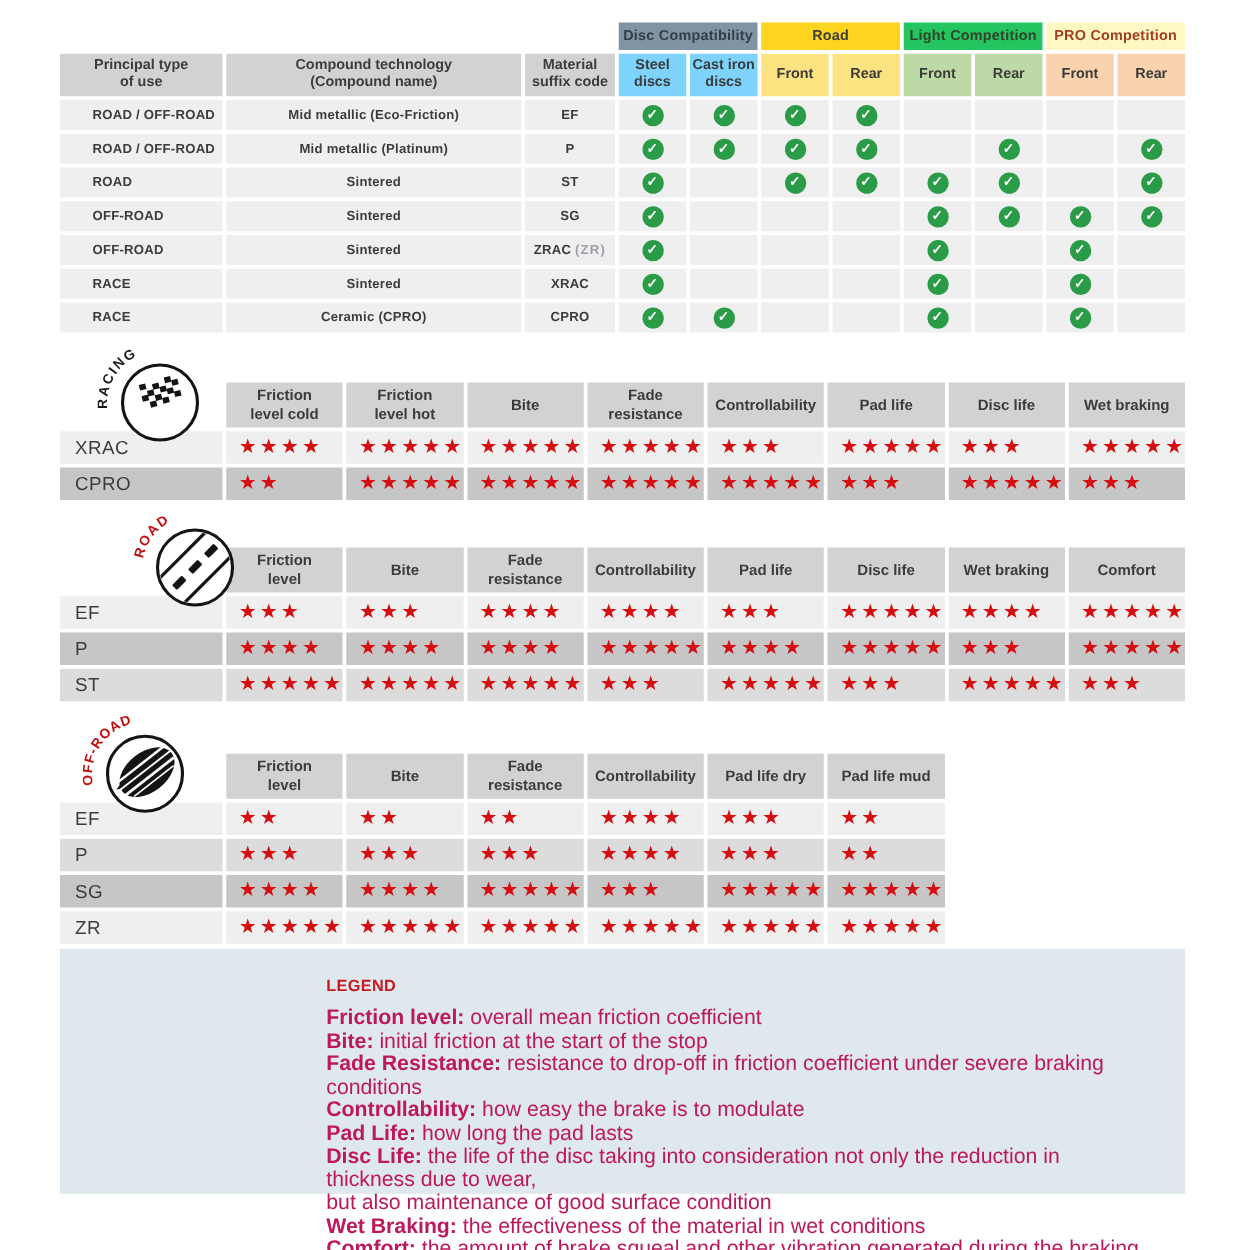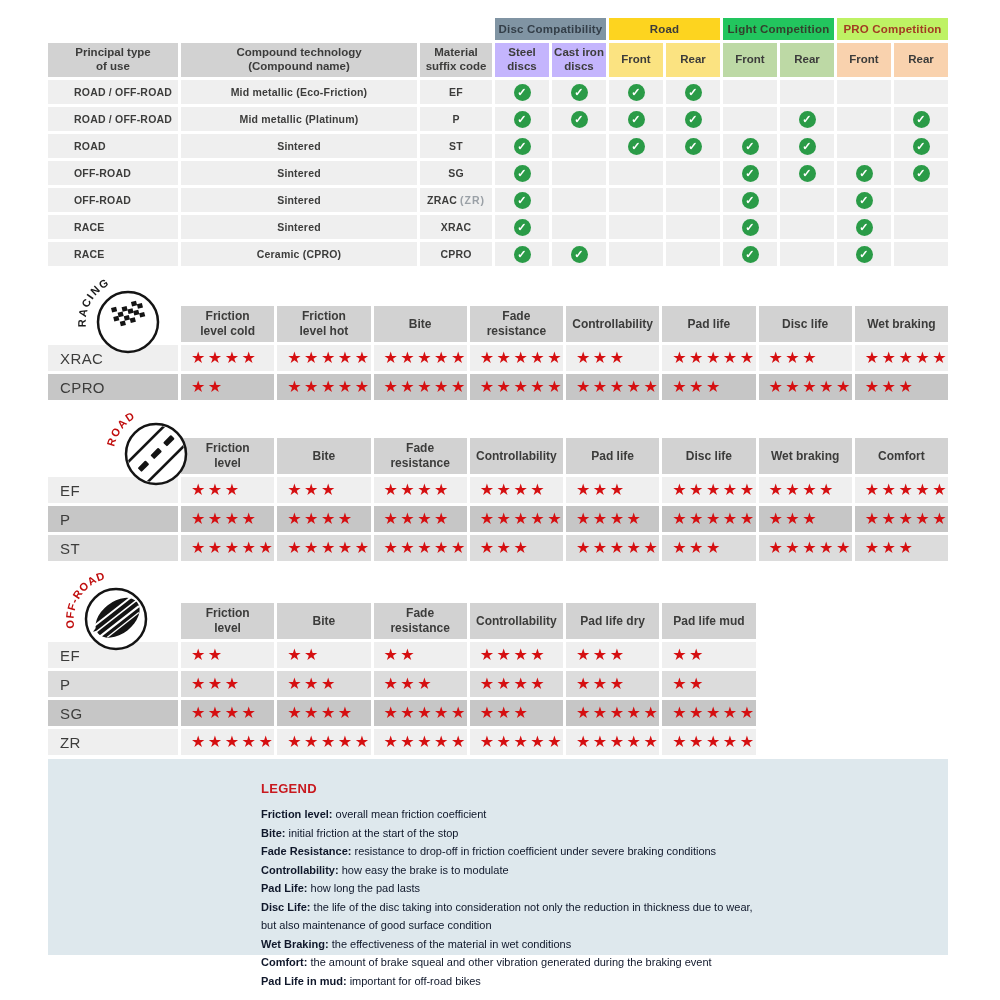--- a/index.html
+++ b/index.html
@@ -7,25 +7,25 @@
   body{width:1000px;height:1000px;font-family:"Liberation Sans",sans-serif;color:#3c3c3b;overflow:hidden}
   .page{position:relative;width:1000px;height:816px;padding:18px 52px 0 48px}
 
   
   .compat-grid{display:grid;grid-template-columns:130px 236px 72px repeat(8,54px);gap:3px;width:900px}
   .spacer{background:transparent}
   .group-h{height:22px;display:flex;align-items:center;justify-content:center;font-weight:bold;font-size:11.5px;letter-spacing:.2px}
   .th-disc{background:#8094a3;color:#333e48}
   .th-road{background:#fdd41f;color:#3c3c3b}
   .th-light{background:#22c55e;color:#33402c}
-  .th-pro{background:#bef264;color:#a23c22}
+  .th-pro{background:#fef9c3;color:#a23c22}
   .col-h{min-height:34px;display:flex;align-items:center;justify-content:center;text-align:center;
          font-weight:bold;font-size:11.5px;line-height:1.2;white-space:pre-line}
   .gray{background:#d2d2d2}
-  .sub-disc{background:#c4b5fd}
+  .sub-disc{background:#7dd3fc}
   .sub-road{background:#fbe381}
   .sub-light{background:#bdd9a5}
   .sub-pro{background:#f9d2ae}
   .cell{background:#efefef;height:24px;display:flex;align-items:center;justify-content:center;
         font-size:10.5px;font-weight:bold;letter-spacing:.2px}
   .cell.use{justify-content:flex-start;padding-left:26px}
   .note{color:#9aa0a6;margin-left:3px;letter-spacing:1px}
   .check{width:17px;height:17px;border-radius:50%;background:#2a9b47;color:#fff;font-size:11px;
          font-weight:bold;display:flex;align-items:center;justify-content:center;line-height:1}
 
@@ -45,21 +45,21 @@
   .star-cell{height:26px;display:flex;align-items:center;padding-left:10px}
   .stars{color:#d50f11;font-size:16px;letter-spacing:2.5px;line-height:1;white-space:nowrap}
   .badge{position:absolute;top:-32px;width:92px;height:84px}
   .rating-racing .badge{left:30px}
   .rating-road .badge{left:58px}
   .rating-offroad .badge{left:18px}
 
   
   .legend{margin-top:4px;width:900px;height:196px;background:#dee8ed;padding:22px 30px 0 213px}
   .legend-title{color:#c8191f;font-weight:bold;font-size:13px;letter-spacing:.3px;margin-bottom:9px}
-  .legend-line{font-size:11px;line-height:18.5px;color:#0f172a}
+  .legend-line{font-size:17px;line-height:18.5px;color:#be185d}
   .term{font-weight:bold}
 </style>
 </head>
 <body>
 
 <div class="page">
 
   <section>
     <div class="compat-grid" id="compat-grid">
         <div class="spacer" style="grid-column: span 3;"></div>

